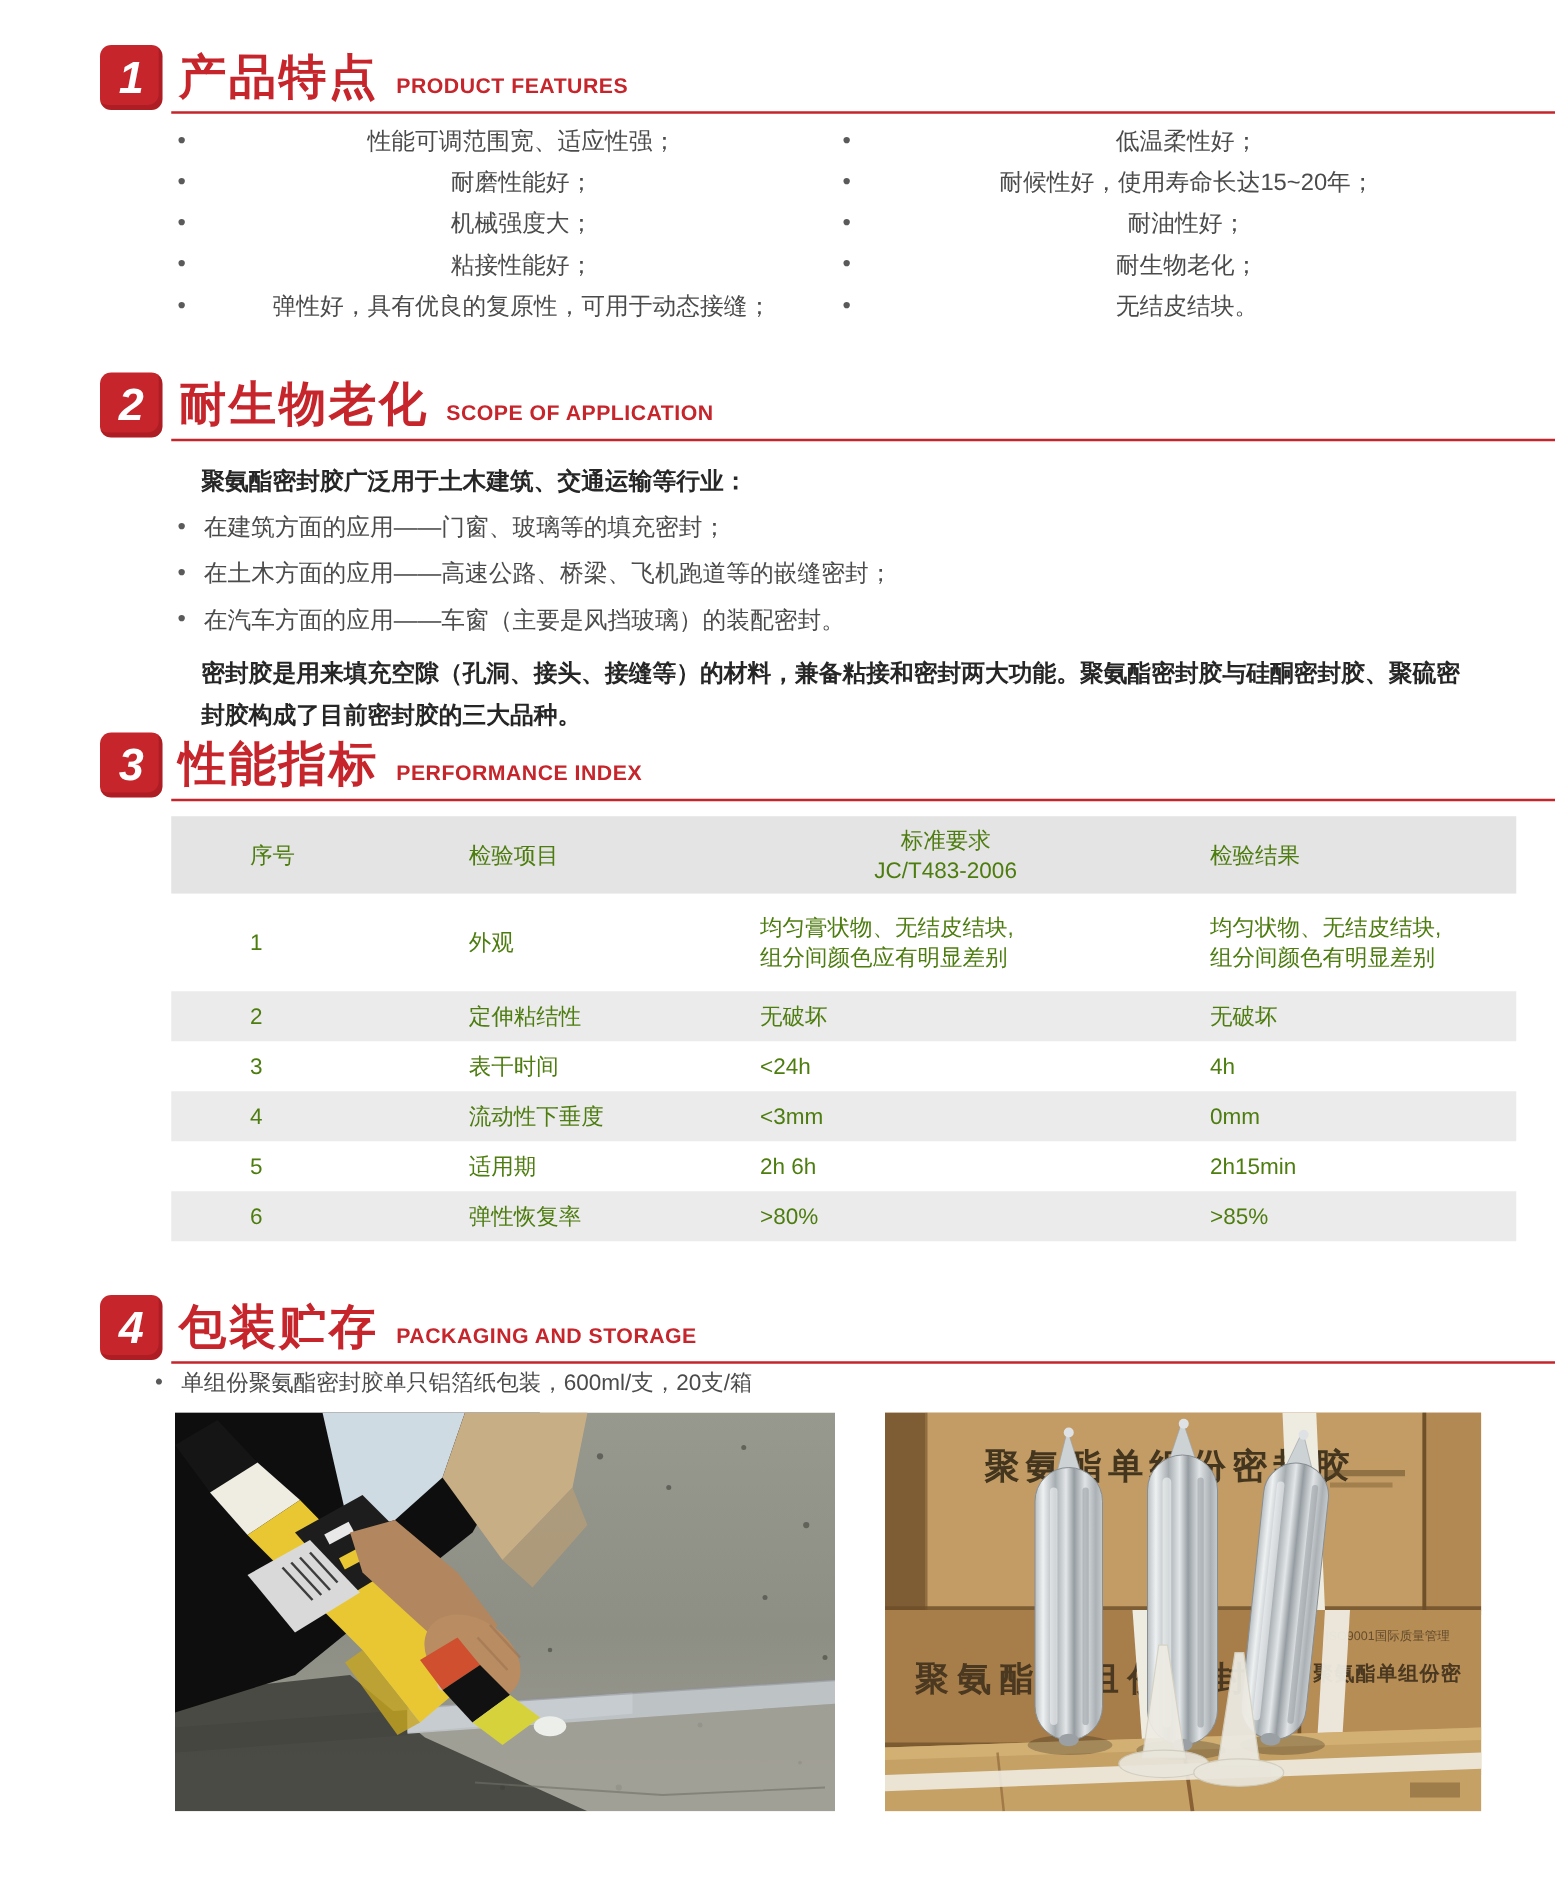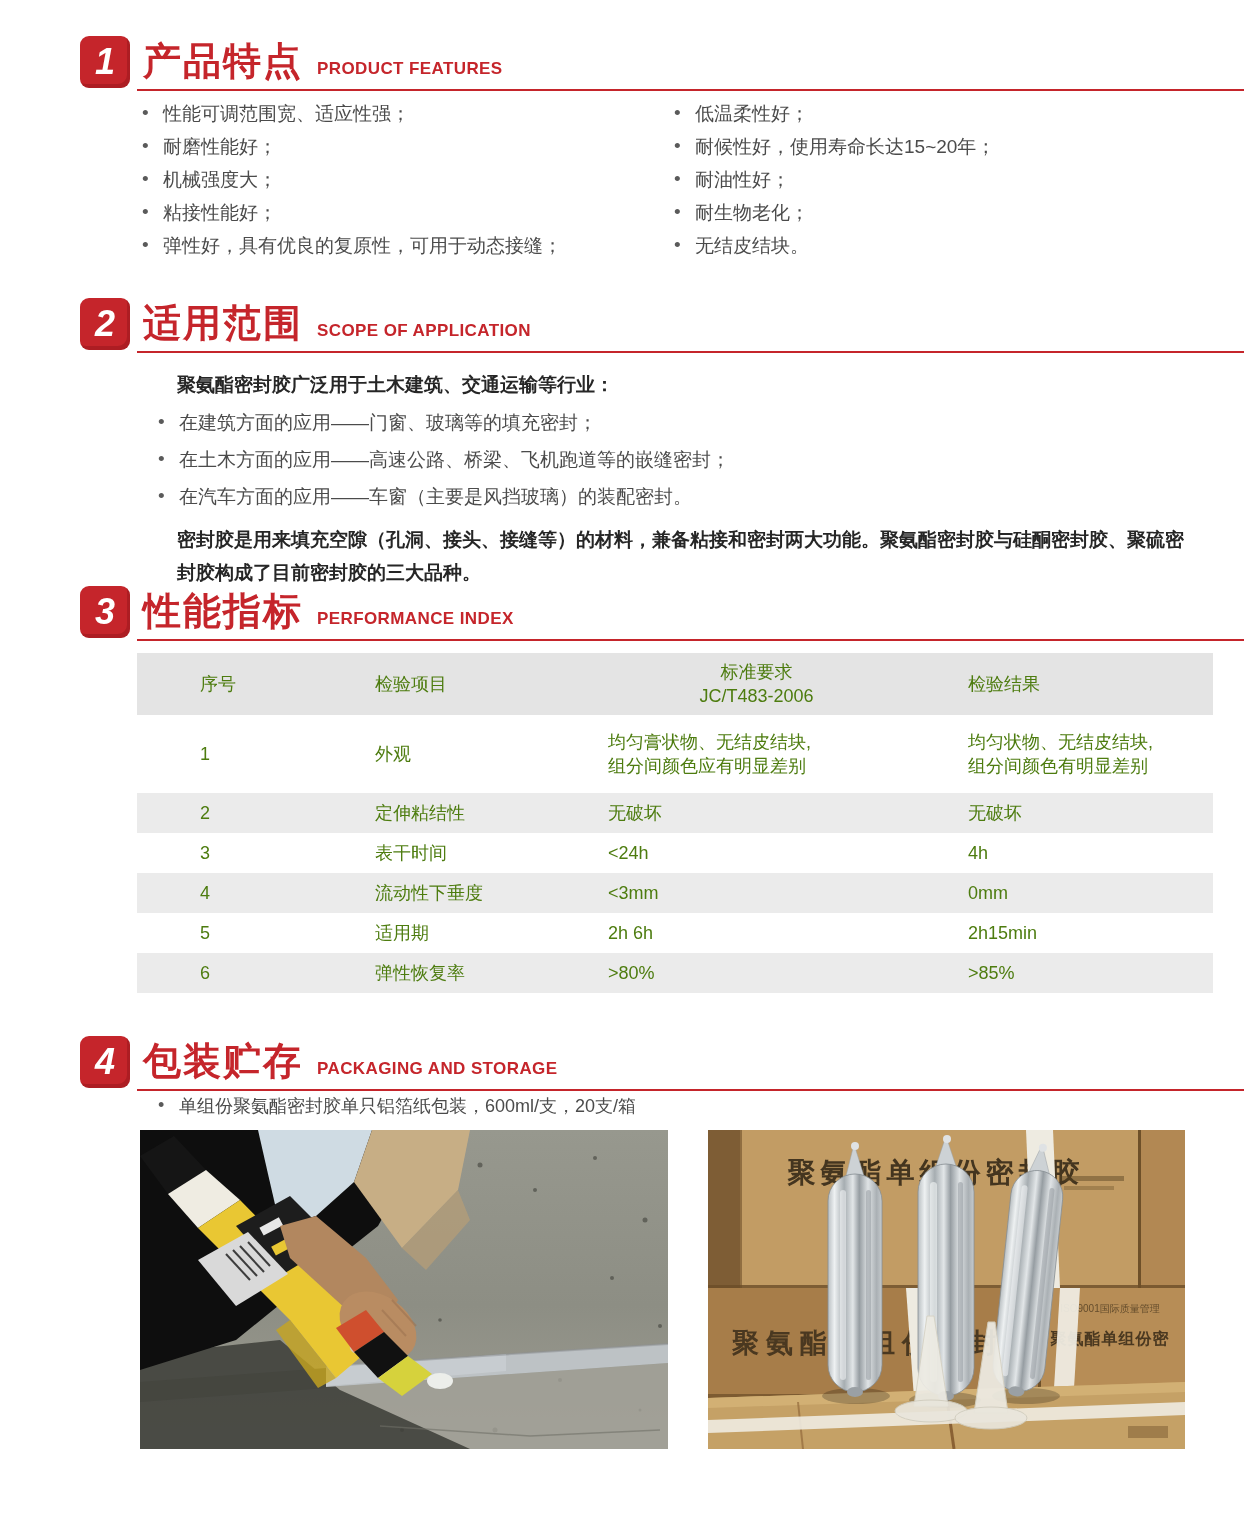--- a/index.html
+++ b/index.html
@@ -17,38 +17,38 @@
   }
   .sec-line{position:absolute;left:57px;right:0;bottom:1px;height:2px;background:#c5252b;}
   .titles{position:absolute;left:63px;bottom:5px;display:flex;align-items:baseline;gap:14px;white-space:nowrap;}
   .cn{font-size:38px;font-weight:bold;color:#c5252b;letter-spacing:2px;}
   .en{font-size:17px;font-weight:bold;color:#c5252b;letter-spacing:.4px;}
   
   ul.bullets{list-style:none;margin:0;padding:0;}
   ul.bullets li{position:relative;padding-left:23px;margin-bottom:12px;font-size:19px;line-height:21px;color:#4b4b4b;}
   ul.bullets li::before{content:"•";position:absolute;left:2px;top:-1px;color:#5a5a5a;}
   #features{position:absolute;top:103px;left:140px;width:1064px;display:flex;}
-  #features .fcol{width:560px;}
-  
-  #scope{position:absolute;top:372px;left:156px;width:1064px;}
+  #features .fcol{width:560px;text-align:center;}
+  
+  #scope{position:absolute;top:372px;left:140px;width:1064px;}
   .scope-intro{font-size:19px;font-weight:bold;color:#262626;padding-left:21px;margin:0 0 14px 0;}
   #scope ul.bullets li{margin-bottom:16px;}
   .scope-note{font-size:19px;font-weight:bold;color:#262626;line-height:33px;padding-left:21px;padding-right:20px;margin:3px 0 0 0;}
   
   #perf-table{position:absolute;top:653px;left:137px;width:1076px;font-size:18px;color:#4d7c0f;}
   .trow{display:grid;grid-template-columns:175px 233px 360px 1fr;}
   .trow>div{padding-left:63px;display:flex;flex-direction:column;justify-content:center;}
   .thead{height:62px;background:#e4e4e4;}
   .r1{height:78px;background:#ffffff;}
   .r{height:40px;}
   .alt{background:#ebebeb;}
   .pre{white-space:pre-line;line-height:24px;}
   .h2l{line-height:24px;align-items:center;}
   
-  #pkg-note{position:absolute;top:1096px;left:156px;width:980px;}
+  #pkg-note{position:absolute;top:1096px;left:122px;width:980px;}
   #pkg-note li{font-size:18px;}
   .photo{position:absolute;top:1130px;height:319px;}
   #photo-left{left:140px;width:528px;}
   #photo-right{left:708px;width:477px;}
   .photo svg{display:block;width:100%;height:100%;}
 </style>
 </head>
 <body>
 
 <div class="sec" style="top:36px">
@@ -77,21 +77,21 @@
     <li>耐生物老化；</li>
     <li>无结皮结块。</li>
   </ul>
 </div>
 
 <div class="sec" style="top:298px">
   <div class="badge">
       <span>2</span>
     </div>
   <div class="titles">
-    <span class="cn">适用范围</span>
+    <span class="cn">耐生物老化</span>
     <span class="en">SCOPE OF APPLICATION</span>
   </div>
   <div class="sec-line"></div>
 </div>
 
 <div id="scope">
   <p class="scope-intro">聚氨酯密封胶广泛用于土木建筑、交通运输等行业：</p>
   <ul class="bullets">
     <li>在建筑方面的应用——门窗、玻璃等的填充密封；</li>
     <li>在土木方面的应用——高速公路、桥梁、飞机跑道等的嵌缝密封；</li>

